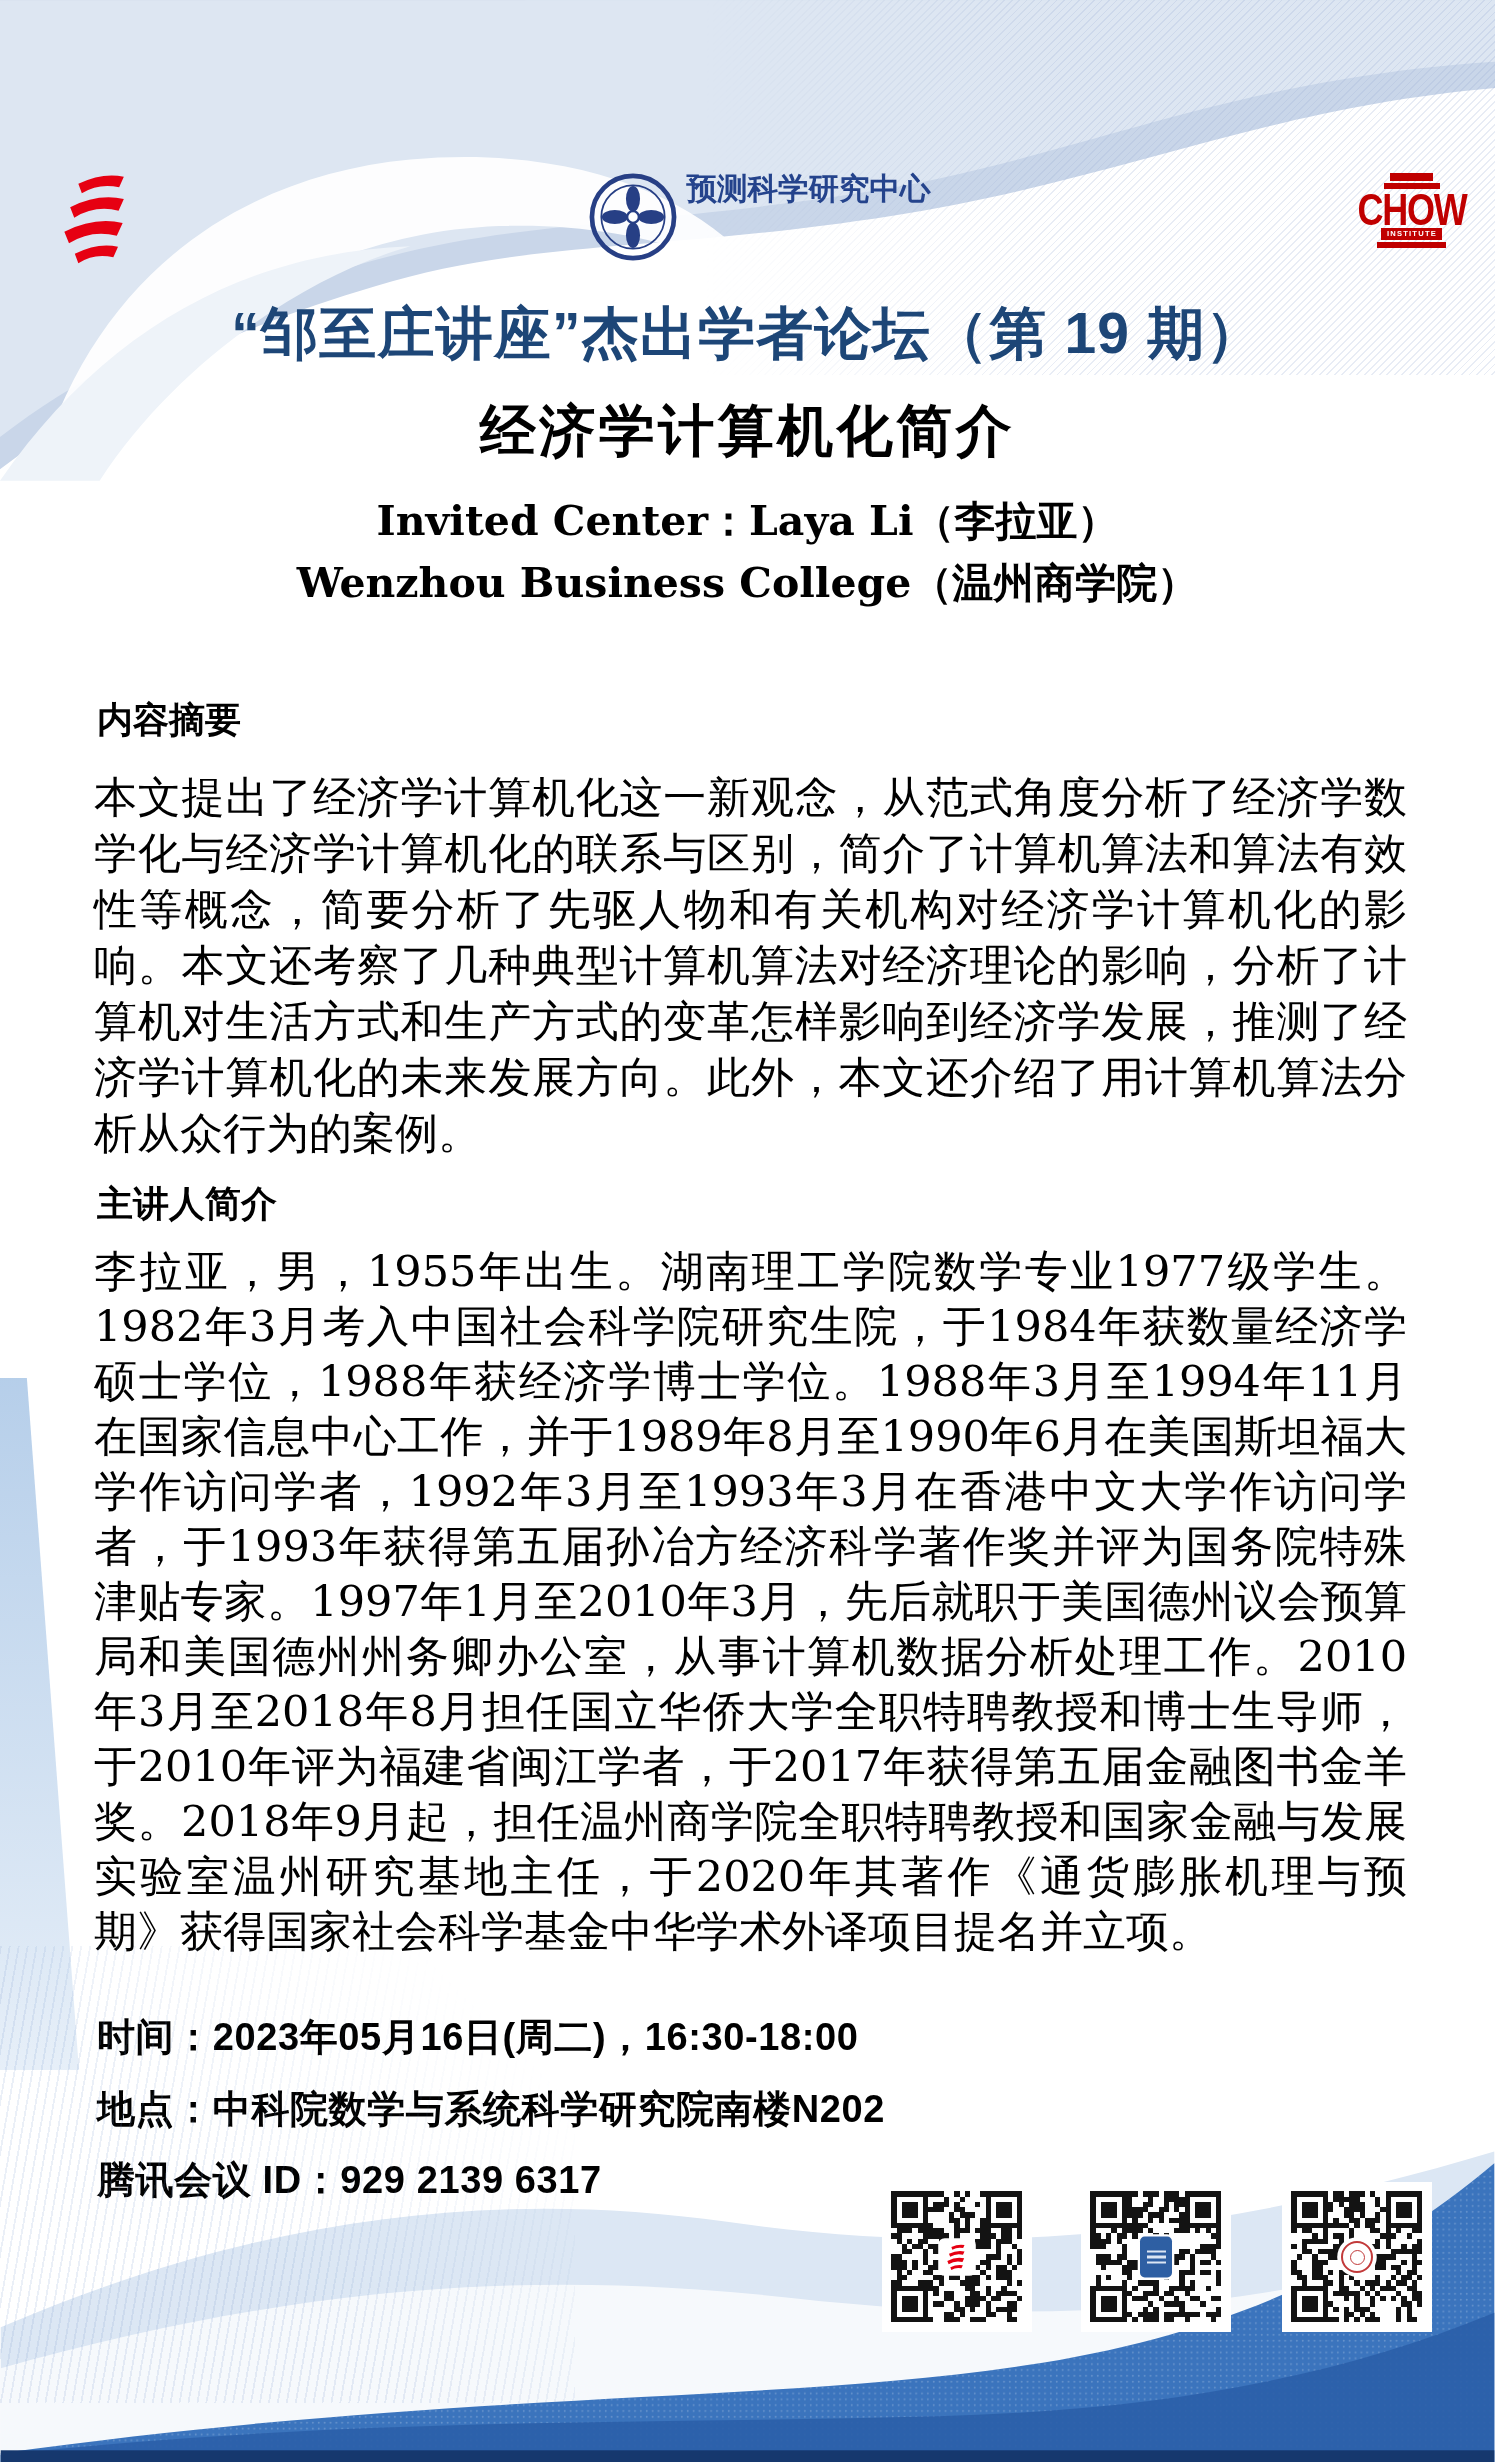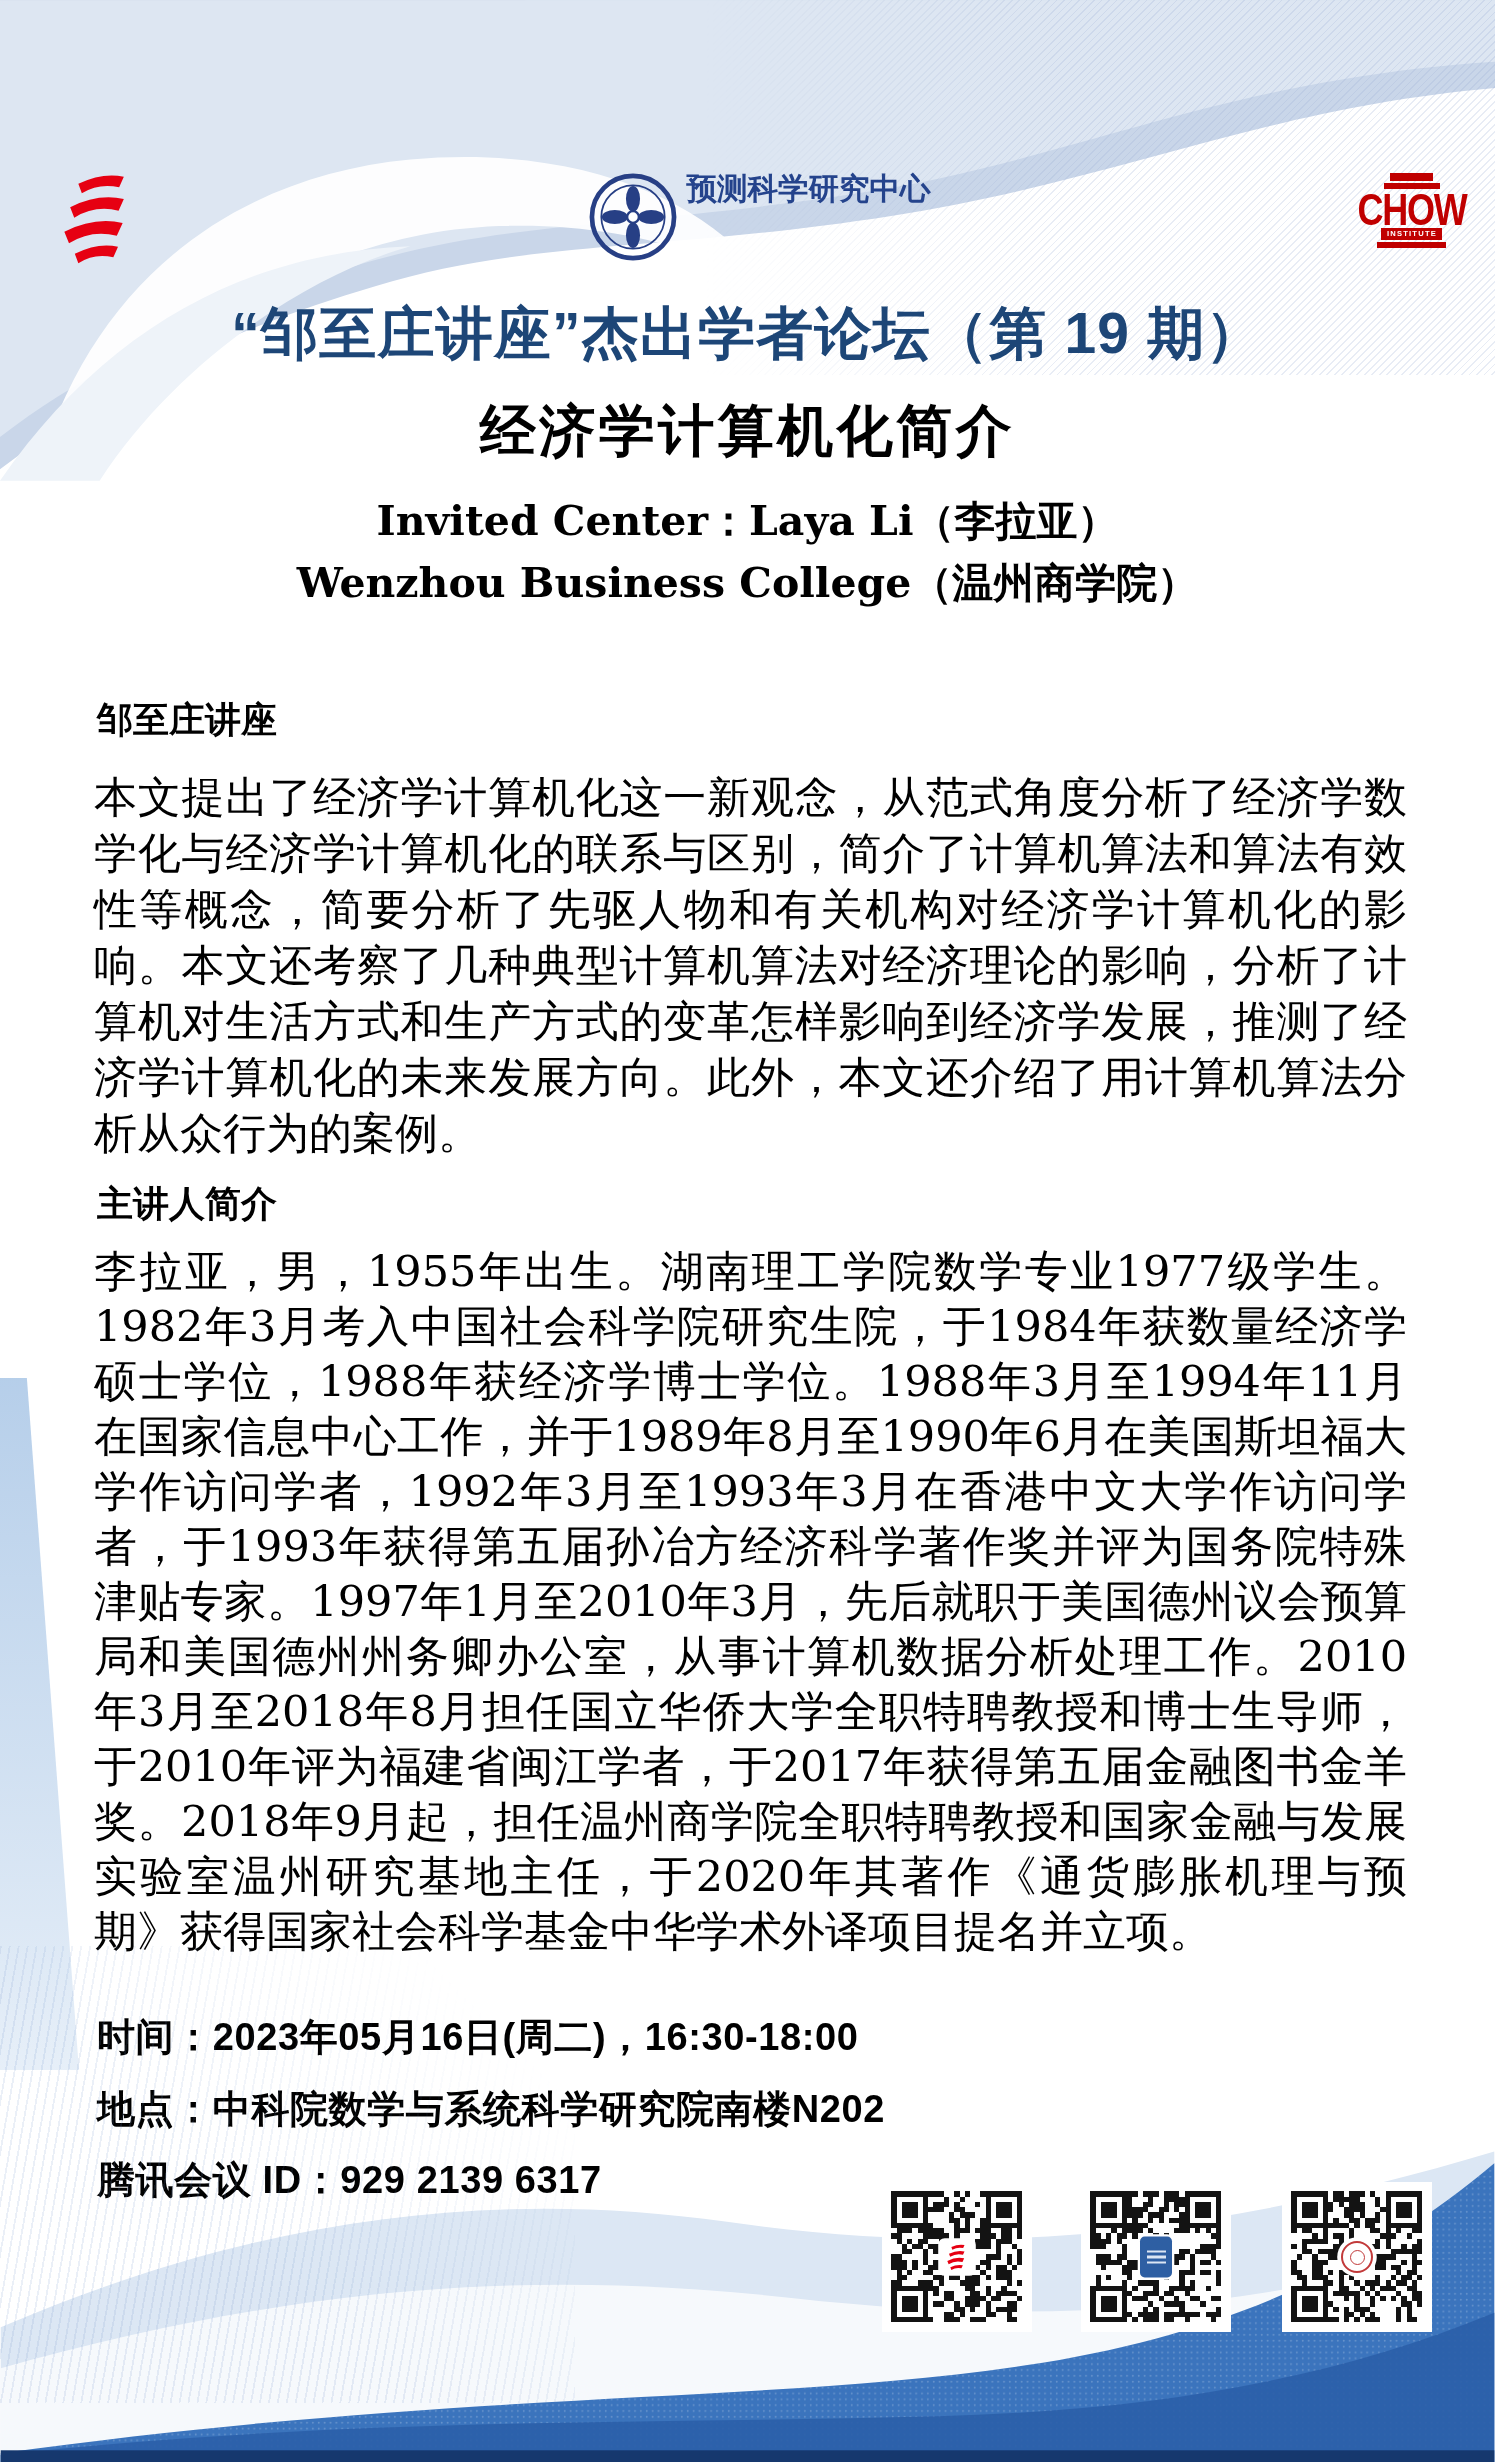--- a/index.html
+++ b/index.html
@@ -166,21 +166,21 @@
     </div>
   </div>
 
 </div>
 
 <div class="forum-title">“邹至庄讲座”杰出学者论坛（第 19 期）</div>
 <div class="talk-title">经济学计算机化简介</div>
 <div class="speaker-line">Invited Center：Laya Li（李拉亚）</div>
 <div class="affil-line">Wenzhou Business College（温州商学院）</div>
 
-<div class="sec-heading h-abstract">邹至庄讲座</div>
+<div class="sec-heading h-abstract">内容摘要</div>
 <div class="body-text abstract-body">本文提出了经济学计算机化这一新观念，从范式角度分析了经济学数学化与经济学计算机化的联系与区别，简介了计算机算法和算法有效性等概念，简要分析了先驱人物和有关机构对经济学计算机化的影响。本文还考察了几种典型计算机算法对经济理论的影响，分析了计算机对生活方式和生产方式的变革怎样影响到经济学发展，推测了经济学计算机化的未来发展方向。此外，本文还介绍了用计算机算法分析从众行为的案例。</div>
 
 <div class="sec-heading h-bio">主讲人简介</div>
 <div class="body-text bio-body">李拉亚，男，1955年出生。湖南理工学院数学专业1977级学生。1982年3月考入中国社会科学院研究生院，于1984年获数量经济学硕士学位，1988年获经济学博士学位。1988年3月至1994年11月在国家信息中心工作，并于1989年8月至1990年6月在美国斯坦福大学作访问学者，1992年3月至1993年3月在香港中文大学作访问学者，于1993年获得第五届孙冶方经济科学著作奖并评为国务院特殊津贴专家。1997年1月至2010年3月，先后就职于美国德州议会预算局和美国德州州务卿办公室，从事计算机数据分析处理工作。2010年3月至2018年8月担任国立华侨大学全职特聘教授和博士生导师，于2010年评为福建省闽江学者，于2017年获得第五届金融图书金羊奖。2018年9月起，担任温州商学院全职特聘教授和国家金融与发展实验室温州研究基地主任，于2020年其著作《通货膨胀机理与预期》获得国家社会科学基金中华学术外译项目提名并立项。</div>
 
 <div class="info-line i-time">时间：2023年05月16日(周二)，16:30-18:00</div>
 <div class="info-line i-venue">地点：中科院数学与系统科学研究院南楼N202</div>
 <div class="info-line i-tencent">腾讯会议 ID：929 2139 6317</div>
 
 <div class="deco deco-bottom">

